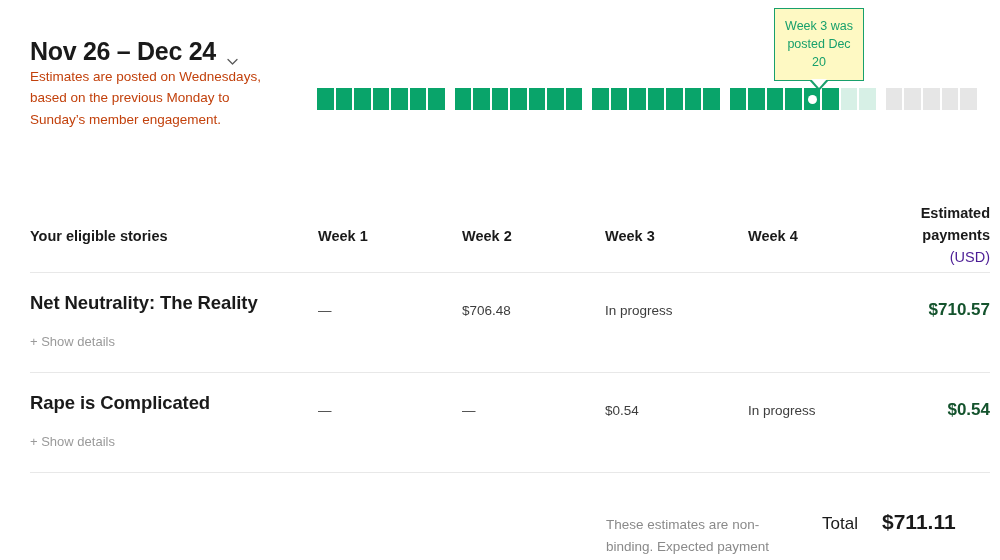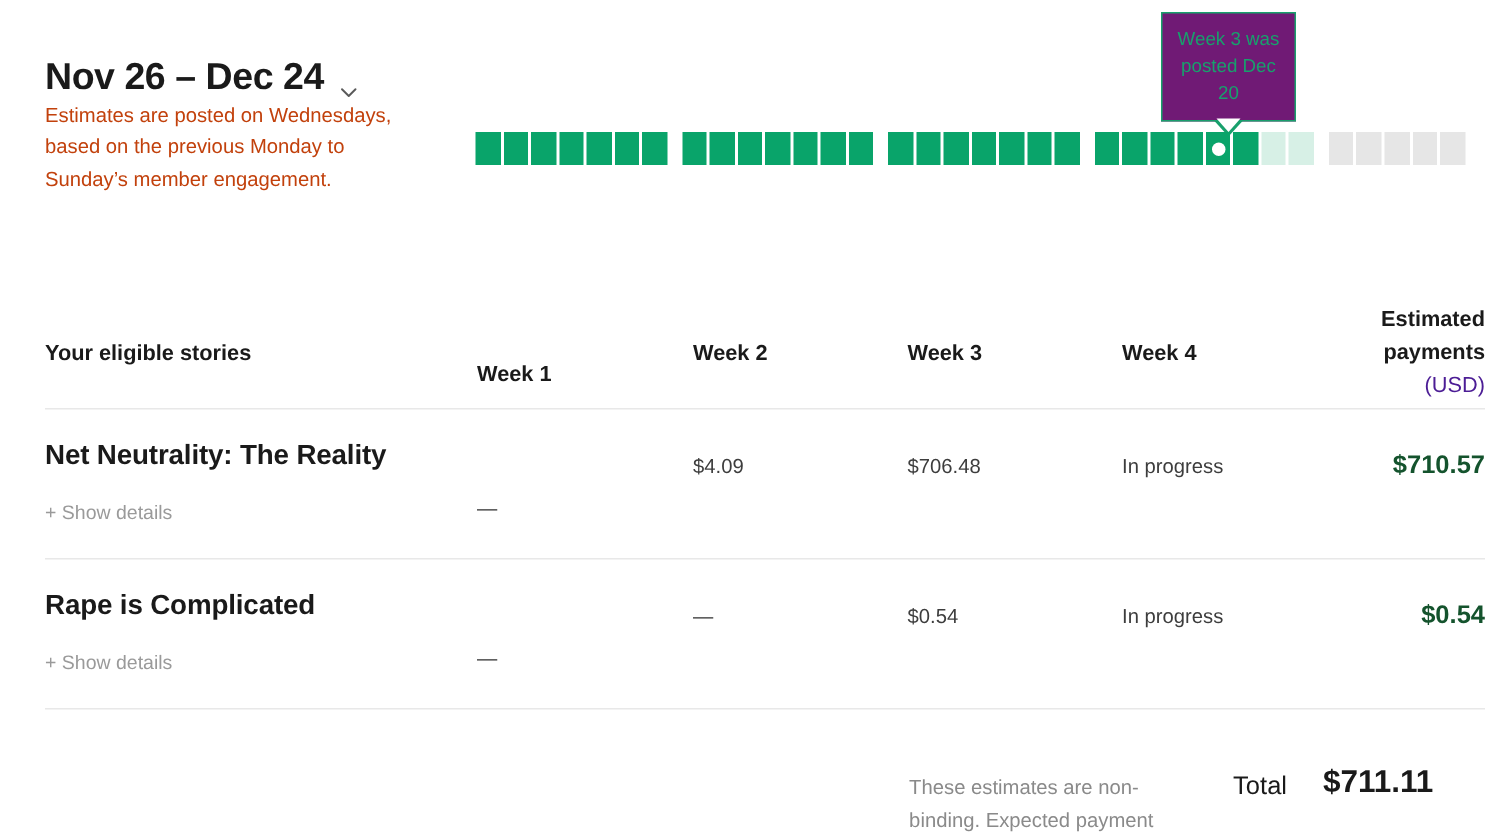--- a/index.html
+++ b/index.html
@@ -113,21 +113,21 @@
   }
 
   
   .tooltip {
     position: absolute;
     left: 774px;
     top: 8px;
     width: 90px;
     box-sizing: border-box;
     padding: 8px 6px 9px;
-    background: #701a75;
+    background: #fef9c3;
     border: 1.5px solid #18a06c;
     text-align: center;
     font-size: 12.5px;
     line-height: 1.45;
     color: #18a06c;
   }
   .tooltip-arrow-outer,
   .tooltip-arrow-inner {
     position: absolute;
     left: 50%;
@@ -160,21 +160,21 @@
     position: relative;
     display: flex;
     align-items: flex-start;
     border-bottom: 1px solid #e8e8e8;
   }
   .head-row {
     height: 72px;
     align-items: center;
   }
   .c-title  { width: 288px; flex: 0 0 288px; }
-  .c-w1     { width: 144px; flex: 0 0 144px; margin-top: 28px; }
+  .c-w1     { width: 144px; flex: 0 0 144px; }
   .c-w2     { width: 143px; flex: 0 0 143px; }
   .c-w3     { width: 143px; flex: 0 0 143px; }
   .c-w4     { width: 160px; flex: 0 0 160px; }
   .c-est    { flex: 1 1 auto; text-align: right; }
 
   .head-row .c-title,
   .head-row .c-w1,
   .head-row .c-w2,
   .head-row .c-w3,
   .head-row .c-w4 {
@@ -344,21 +344,20 @@
         <div>Estimated</div>
         <div>payments</div>
         <div class="usd">(USD)</div>
       </div>
     </div>
 
     <div id="rows-container">
         <div class="row data-row">
           <div class="c-title"><div class="story-title">Net Neutrality: The Reality</div><div class="show-details">+ Show details</div></div>
           <div class="c-w1 cell-val dash">—</div>
-          <div class="c-w2 cell-val">$4.09</div>
           <div class="c-w3 cell-val">$706.48</div>
           <div class="c-w4 cell-val">In progress</div>
           <div class="c-est cell-amount">$710.57</div>
         </div>
         <div class="row data-row">
           <div class="c-title"><div class="story-title">Rape is Complicated</div><div class="show-details">+ Show details</div></div>
           <div class="c-w1 cell-val dash">—</div>
           <div class="c-w2 cell-val dash">—</div>
           <div class="c-w3 cell-val">$0.54</div>
           <div class="c-w4 cell-val">In progress</div>

